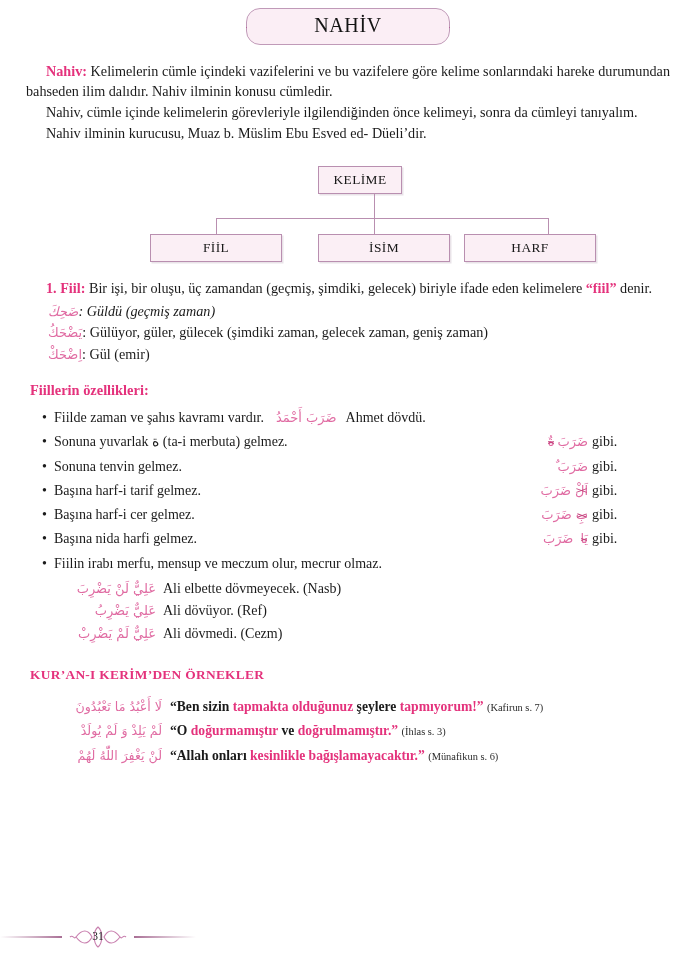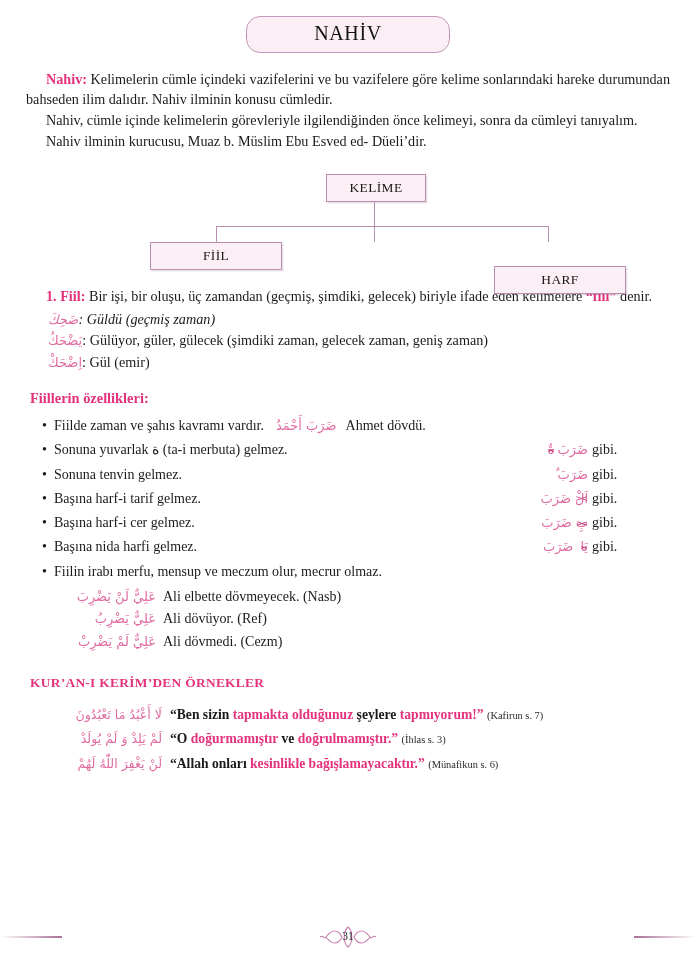--- a/index.html
+++ b/index.html
@@ -16,21 +16,21 @@
     overflow: hidden;
   }
   .page {
     position: absolute;
     inset: 0;
     padding: 0;
   }
 
   
   .banner-wrap {
-    margin-top: 16px;
+    margin-top: 8px;
     display: flex;
     justify-content: center;
     align-items: center;
   }
   .banner {
     position: relative;
     background: #fbeef5;
     border: 1.2px solid #c09ab8;
     border-radius: 14px;
     padding: 5px 42px 7px 42px;
@@ -118,27 +118,27 @@
     display: flex;
     align-items: center;
     justify-content: center;
     font-size: 13.4px;
     letter-spacing: 0.4px;
     color: #171717;
     position: absolute;
     box-sizing: border-box;
   }
   .node-root {
-    width: 100px; height: 28px;
-    left: 300px; top: 0;
+    width: 84px; height: 28px;
+    left: 292px; top: 0;
   }
   .node-leaf { width: 132px; height: 28px; top: 68px; }
   #leaf0 { left: 124px; }
   #leaf1 { left: 292px; }
-  #leaf2 { left: 468px; margin-top: 24px; }
+  #leaf2 { left: 438px; }
   .line { position: absolute; background: #b98fb0; }
   .v-root  { left: 348px; top: 28px;  width: 1.2px; height: 24px; }
   .h-bar   { left: 190px; top: 52px;  width: 332px; height: 1.2px; }
   .v-leaf  { top: 52px; width: 1.2px; height: 16px; }
   #v0 { left: 190px; }
   #v1 { left: 348px; }
   #v2 { left: 522px; }
 
   
   .section-head {
@@ -221,21 +221,21 @@
     white-space: nowrap;
   }
 
   
   .footer {
     position: absolute;
     left: 0; right: 0;
     bottom: 10px;
     display: flex;
     align-items: center;
-    justify-content: space-between;
+    justify-content: flex-start;
   }
   .foot-rule {
     width: 62px;
     height: 1.1px;
     background: linear-gradient(to right, rgba(180,120,160,0), #a96f95);
   }
   .foot-rule.right {
     background: linear-gradient(to left, rgba(180,120,160,0), #a96f95);
   }
   .foot-orn {
@@ -279,20 +279,21 @@
 
 
     <div class="tree">
       <div class="node node-root">KELİME</div>
       <div class="line v-root"></div>
       <div class="line h-bar"></div>
       <div class="line v-leaf" id="v0"></div>
       <div class="line v-leaf" id="v1"></div>
       <div class="line v-leaf" id="v2"></div>
       <div class="node node-leaf" id="leaf0">FİİL</div>
+      <div class="node node-leaf" id="leaf1">İSİM</div>
       <div class="node node-leaf" id="leaf2">HARF</div>
     </div>
 
     <p class="para"><span class="pink-b">1. Fiil:</span><span> Bir işi, bir oluşu, üç zamandan (geçmiş, şimdiki, gelecek) biriyle ifade eden kelimelere </span><span class="pink-b">“fiil”</span><span> denir.</span></p>
 
     <div style="margin-top:3px;">
       <p class="para noindent" style="padding-left:22px;font-style:italic;"><span class="ar">ضَحِكَ</span><span>: Güldü (geçmiş zaman)</span></p>
       <p class="para noindent" style="padding-left:22px;"><span class="ar">يَضْحَكُ</span><span>: Gülüyor, güler, gülecek (şimdiki zaman, gelecek zaman, geniş zaman)</span></p>
       <p class="para noindent" style="padding-left:22px;"><span class="ar">اِضْحَكْ</span><span>: Gül (emir)</span></p>
     </div>

